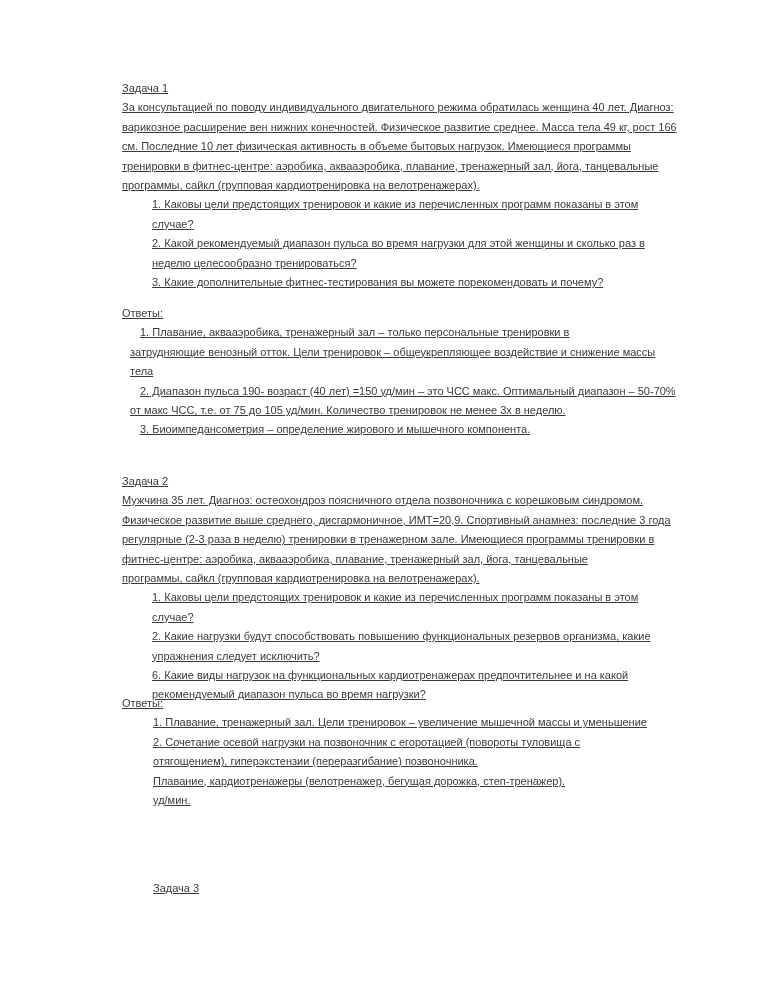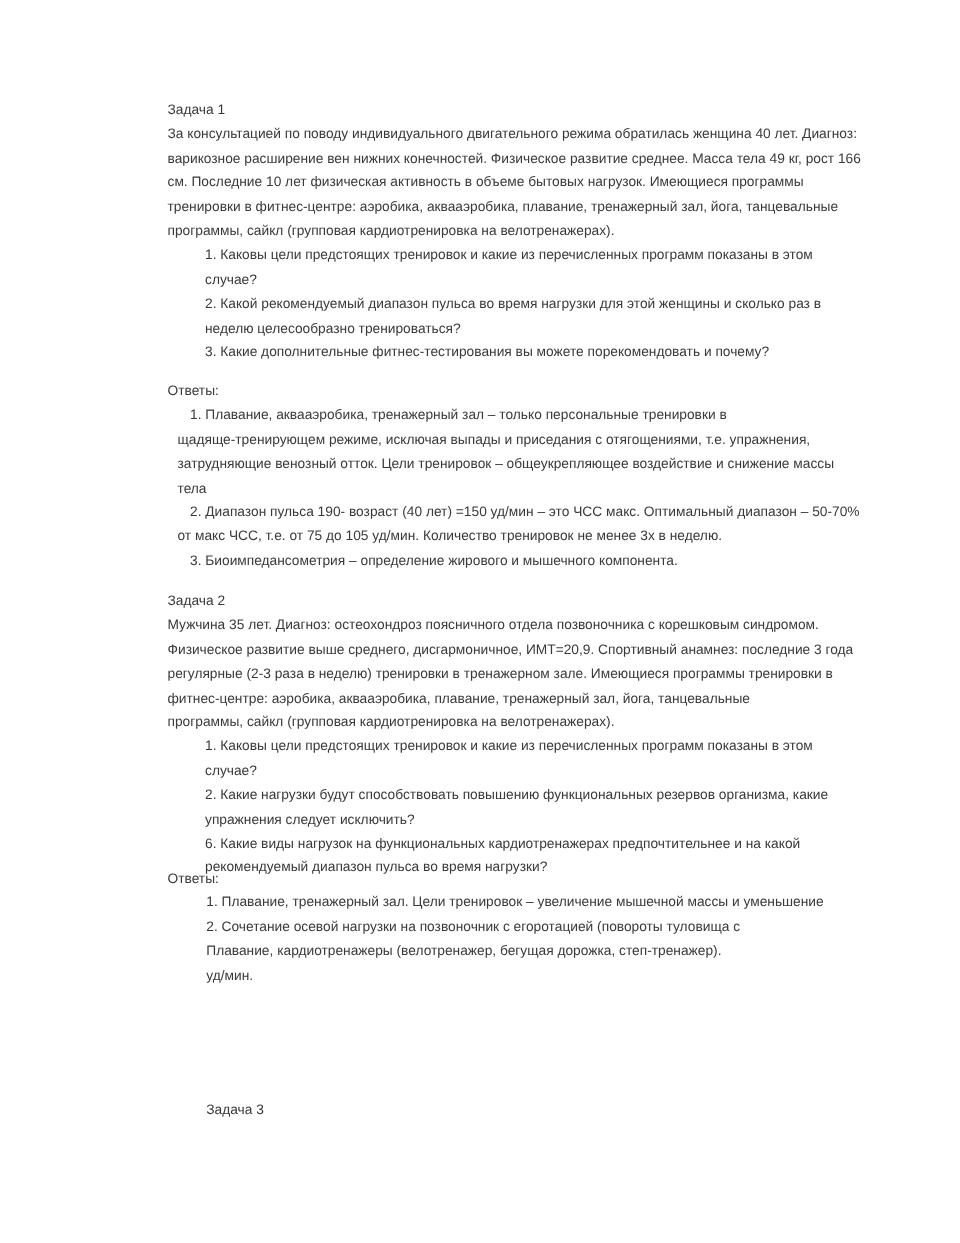--- a/index.html
+++ b/index.html
@@ -13,22 +13,23 @@
     height: 994px;
     background: #ffffff;
     overflow: hidden;
     font-family: "Liberation Sans", sans-serif;
     font-size: 11px;
     line-height: 19.4px;
     color: #3a3a3a;
   }
   .section {
     position: absolute;
-    left: 134px;
+    left: 122px;
     white-space: nowrap;
+    text-decoration: underline;
   }
   .sec-task1    { top: 79px; }
   .sec-answers1 { top: 304px; }
   .sec-task2    { top: 472px; }
   .sec-answers2 { top: 694px; }
   .sec-task3    { top: 879px; }
 
   .line { height: 19.4px; }
 
   .kind-heading .line,
@@ -63,21 +64,20 @@
           <div class="line">неделю целесообразно тренироваться?</div>
           <div class="line">3. Какие дополнительные фитнес-тестирования вы можете порекомендовать и почему?</div>
         </div>
       </div>
       <div class="section sec-answers1">
         <div class="block kind-label">
           <div class="line">Ответы:</div>
         </div>
         <div class="block kind-answers-hang">
           <div class="line num">1. Плавание, аквааэробика, тренажерный зал – только персональные тренировки в</div>
-          <div class="line">щадяще-тренирующем режиме, исключая выпады и приседания с отягощениями, т.е. упражнения,</div>
           <div class="line">затрудняющие венозный отток. Цели тренировок – общеукрепляющее воздействие и снижение массы</div>
           <div class="line">тела</div>
           <div class="line num">2. Диапазон пульса 190- возраст (40 лет) =150 уд/мин – это ЧСС макс. Оптимальный диапазон – 50-70%</div>
           <div class="line">от макс ЧСС, т.е. от 75 до 105 уд/мин. Количество тренировок не менее 3х в неделю.</div>
           <div class="line num">3. Биоимпедансометрия – определение жирового и мышечного компонента.</div>
         </div>
       </div>
       <div class="section sec-task2">
         <div class="block kind-heading">
           <div class="line">Задача 2</div>
@@ -98,20 +98,21 @@
           <div class="line">рекомендуемый диапазон пульса во время нагрузки?</div>
         </div>
       </div>
       <div class="section sec-answers2">
         <div class="block kind-label">
           <div class="line">Ответы:</div>
         </div>
         <div class="block kind-answers-flat">
           <div class="line">1. Плавание, тренажерный зал. Цели тренировок – увеличение мышечной массы и уменьшение</div>
           <div class="line">2. Сочетание осевой нагрузки на позвоночник с егоротацией (повороты туловища с</div>
+          <div class="line">отягощением), гиперэкстензии (переразгибание) позвоночника.</div>
           <div class="line">Плавание, кардиотренажеры (велотренажер, бегущая дорожка, степ-тренажер).</div>
           <div class="line">уд/мин.</div>
         </div>
       </div>
       <div class="section sec-task3">
         <div class="block kind-heading-indent">
           <div class="line">Задача 3</div>
         </div>
       </div>
     </div>

